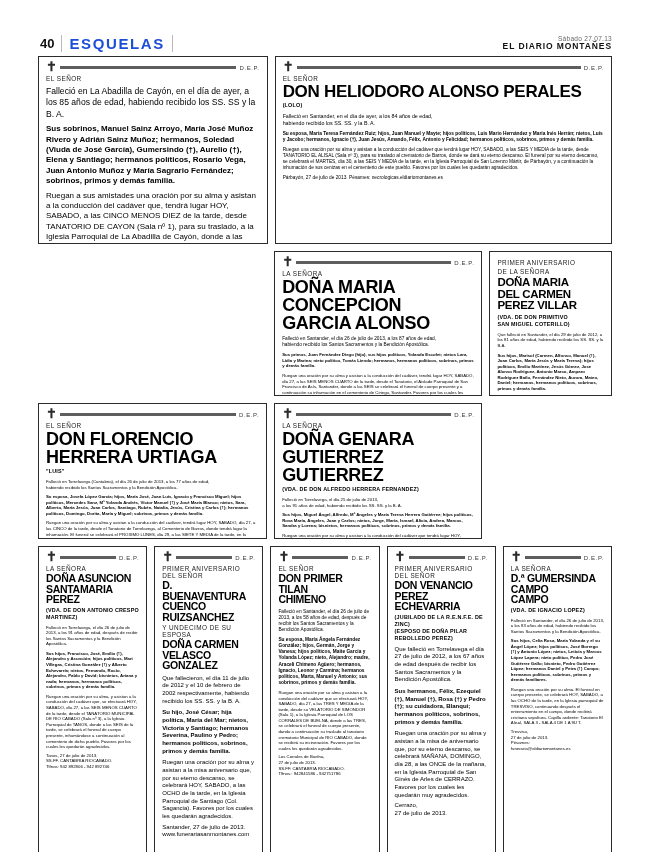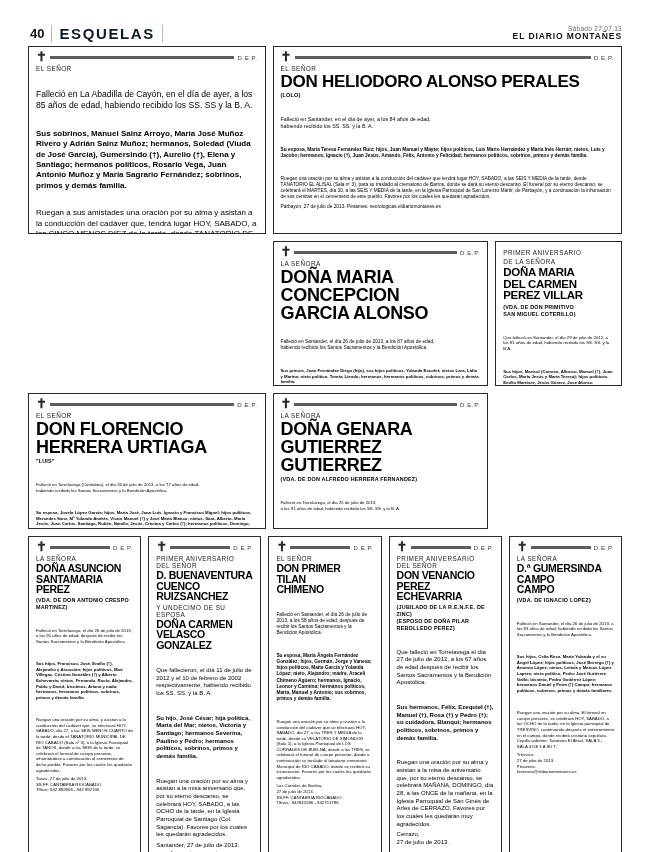--- a/index.html
+++ b/index.html
@@ -13,21 +13,21 @@
     height: 852px;
     font-family: "Liberation Sans", sans-serif;
     color: #000000;
     overflow: hidden;
   }
   .page {
     width: 650px;
     height: 604px;
     position: relative;
     box-sizing: border-box;
-    padding: 6px;
+    padding: 16px;
   }
 
   
   .masthead {
     display: flex;
     align-items: flex-end;
     justify-content: space-between;
     padding: 22px 22px 4px 24px;
     height: 40px;
     box-sizing: border-box;
@@ -45,21 +45,21 @@
   }
   .rulev {
     width: 1px;
     height: 17px;
     background: #b9b9b9;
     display: inline-block;
   }
   .section-name {
     font-size: 15px;
     font-weight: bold;
-    color: #0f172a;
+    color: #1d4ed8;
     letter-spacing: 1.6px;
   }
   .mast-right {
     text-align: right;
     line-height: 1.15;
   }
   .mast-date {
     font-size: 6.5px;
     color: #666;
     letter-spacing: .3px;
@@ -149,21 +149,21 @@
   }
   .lead {
     font-size: 8.6px;
     line-height: 1.33;
     margin: 2px 0 3px 0;
   }
   .body-b {
     font-weight: bold;
   }
   .p {
-    margin: 17px 0 3px 0;
+    margin: 4px 0 3px 0;
   }
   .t-8 { font-size: 8px; line-height: 1.3; }
   .t-6 { font-size: 6.0px; line-height: 1.28; }
   .t-55 { font-size: 5.3px; line-height: 1.3; }
   .t-5 { font-size: 4.8px; line-height: 1.28; }
   .t-45 { font-size: 4.3px; line-height: 1.3; }
   .foot {
     margin-top: 2px;
   }
   .nowrap { white-space: pre-line; }

